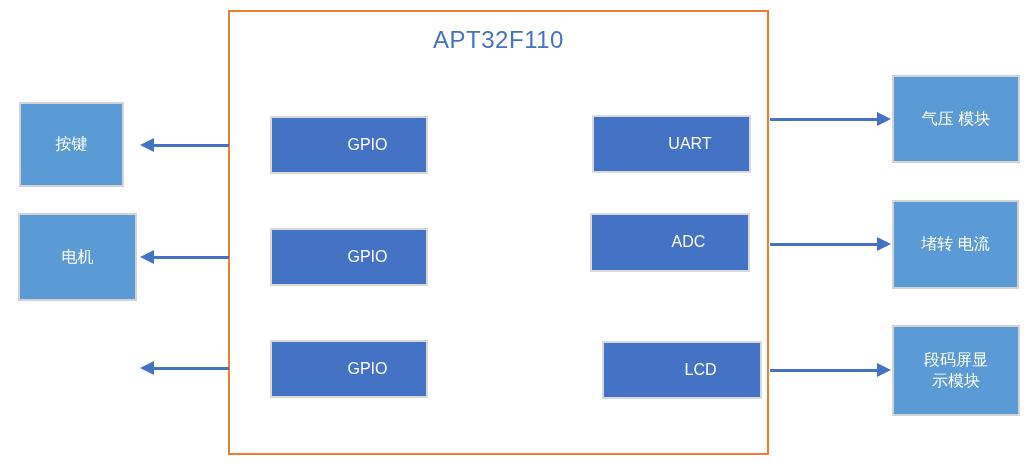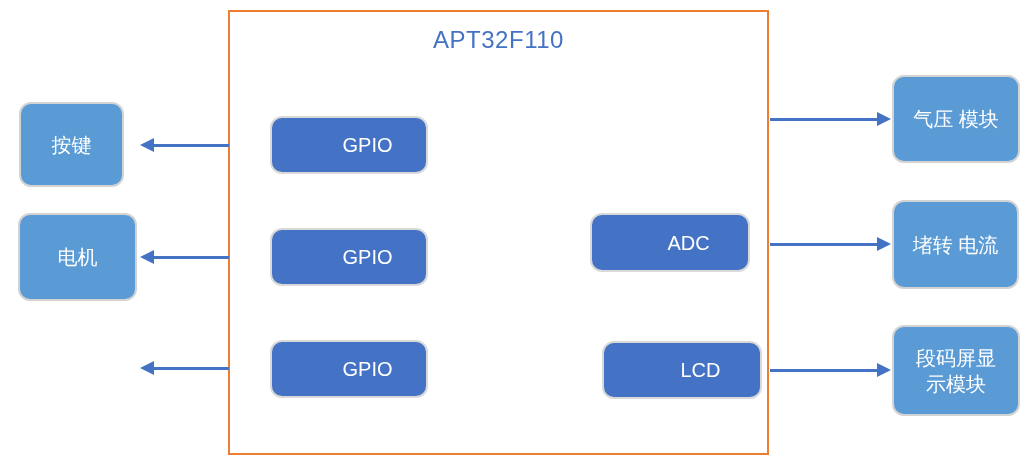--- a/index.html
+++ b/index.html
@@ -37,24 +37,23 @@
     letter-spacing: 0.5px;
   }
   
   .block {
     position: absolute;
     box-sizing: border-box;
     display: flex;
     align-items: center;
     justify-content: center;
     color: #ffffff;
-    font-size: 20px;
+    font-size: 16px;
     text-align: center;
     line-height: 1.3;
-    border-radius: 12px;
   }
   .dark {
     background: #4472C4;
     border: 2px solid #d9d9d9;
     padding-left: 37px;
   }
   .light {
     background: #5B9BD5;
     border: 2px solid #d3d3d3;
   }
@@ -114,20 +113,21 @@
 <body>
 
 <div class="canvas">
 
   <div class="mcu-outline"></div>
   <div class="chip-title">APT32F110</div>
 
   <div class="block dark gpio-1">GPIO</div>
   <div class="block dark gpio-2">GPIO</div>
   <div class="block dark gpio-3">GPIO</div>
+  <div class="block dark uart">UART</div>
   <div class="block dark adc">ADC</div>
   <div class="block dark lcd">LCD</div>
 
   <div class="block light p-button">按键</div>
   <div class="block light p-motor">电机</div>
 
   <div class="block light p-pressure">气压 模块</div>
   <div class="block light p-stall">堵转 电流</div>
   <div class="block light p-segment pre">段码屏显
 示模块</div>

